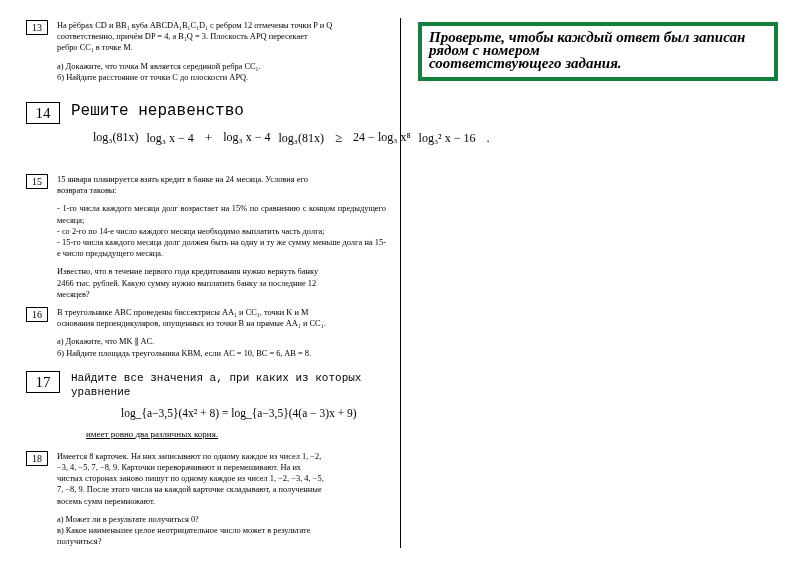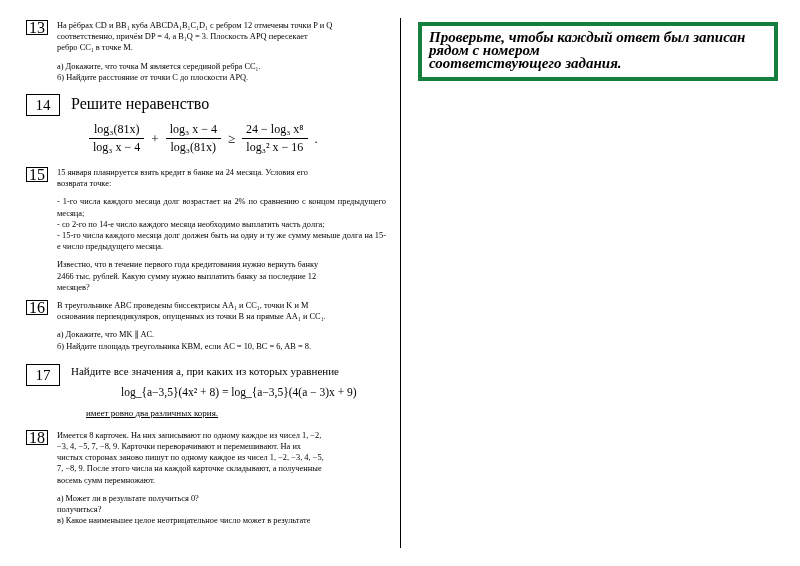--- a/index.html
+++ b/index.html
@@ -41,21 +41,21 @@
   }
   .num-box {
     position: absolute;
     left: 0;
     top: 0;
     width: 22px;
     height: 15px;
     border: 1px solid #000;
     box-sizing: border-box;
     font-family: "Liberation Serif", serif;
-    font-size: 16px;
+    font-size: 10px;
     line-height: 13px;
     text-align: center;
   }
   .num-box.big {
     width: 34px;
     height: 22px;
     line-height: 20px;
     font-size: 15px;
   }
   .body {
@@ -68,37 +68,38 @@
     margin: 0 0 0 0;
   }
   .gap {
     height: 7px;
   }
   
   .head-line {
     margin-left: 45px;
     font-size: 16px;
     line-height: 19px;
+    font-family: Liberation Mono, monospace;
   }
   .head-line.small {
     font-size: 11px;
     line-height: 14px;
     font-weight: normal;
   }
   
   .formula14 {
     margin-top: 9px;
     margin-left: 60px;
     display: flex;
     align-items: center;
     font-size: 12px;
   }
   .frac {
     display: inline-flex;
-    flex-direction: column;
+    flex-direction: row;
     align-items: center;
     vertical-align: middle;
     margin: 0 3px;
   }
   .frac .top {
     padding: 0 4px 1px 4px;
     white-space: nowrap;
   }
   .frac .bar {
     width: 100%;
@@ -155,21 +156,21 @@
       <div class="body">
         <p>На рёбрах CD и BB₁ куба ABCDA₁B₁C₁D₁ с ребром 12 отмечены точки P и Q</p>
         <p>соответственно, причём  DP = 4, а  B₁Q = 3. Плоскость  APQ  пересекает</p>
         <p>ребро CC₁ в точке M.</p>
         <div class="gap"></div>
         <p>а) Докажите, что точка M является серединой ребра CC₁.</p>
         <p>б) Найдите расстояние от точки C до плоскости APQ.</p>
       </div>
     </div>
 
-    <div class="task" style="margin-top:11px;">
+    <div class="task" style="margin-top:19px;">
       <div class="num-box big">14</div>
       <div class="head-line">Решите неравенство</div>
       <div class="formula14">
         <span class="frac">
           <span class="top">log₃(81x)</span>
           <span class="bar"></span>
           <span class="bot">log₃ x − 4</span>
         </span>
         <span class="op">+</span>
         <span class="frac">
@@ -180,27 +181,27 @@
         <span class="op">≥</span>
         <span class="frac">
           <span class="top">24 − log₃ x⁸</span>
           <span class="bar"></span>
           <span class="bot">log₃² x − 16</span>
         </span>
         <span class="op">.</span>
       </div>
     </div>
 
-    <div class="task" style="margin-top:12px;">
+    <div class="task" style="margin-top:28px;">
       <div class="num-box">15</div>
       <div class="body">
         <p>15 января планируется взять кредит в банке на 24 месяца. Условия его</p>
-        <p>возврата точке:</p>
-        <div class="gap"></div>
-        <p>- 1-го числа каждого месяца долг возрастает на 2% по сравнению с концом предыдущего месяца;</p>
+        <p>возврата таковы:</p>
+        <div class="gap"></div>
+        <p>- 1-го числа каждого месяца долг возрастает на 15% по сравнению с концом предыдущего месяца;</p>
         <p>- со 2-го по 14-е число каждого месяца необходимо выплатить часть долга;</p>
         <p>- 15-го числа каждого месяца долг должен быть на одну и ту же сумму меньше долга на 15-е число предыдущего месяца.</p>
         <div class="gap"></div>
         <p>Известно, что в течение первого года кредитования нужно вернуть банку</p>
         <p>2466 тыс. рублей. Какую сумму нужно выплатить банку за последние 12</p>
         <p>месяцев?</p>
       </div>
     </div>
 
     <div class="task" style="margin-top:6px;">
@@ -224,22 +225,22 @@
     <div class="task" style="margin-top:12px;">
       <div class="num-box">18</div>
       <div class="body">
         <p>Имеется 8 карточек. На них записывают по одному каждое из чисел 1, −2,</p>
         <p>−3, 4, −5, 7, −8, 9. Карточки переворачивают и перемешивают. На их</p>
         <p>чистых сторонах заново пишут по одному каждое из чисел 1, −2, −3, 4, −5,</p>
         <p>7, −8, 9. После этого числа на каждой карточке складывают, а полученные</p>
         <p>восемь сумм перемножают.</p>
         <div class="gap"></div>
         <p>а) Может ли в результате получиться 0?</p>
+        <p>в) Какое наименьшее целое неотрицательное число может в результате</p>
         <p>получиться?</p>
-        <p>в) Какое наименьшее целое неотрицательное число может в результате</p>
       </div>
     </div>
 
   </div>
 
   <div class="note-box">
     <div>Проверьте, чтобы каждый ответ был записан рядом с номером</div>
     <div>соответствующего задания.</div>
   </div>
 

